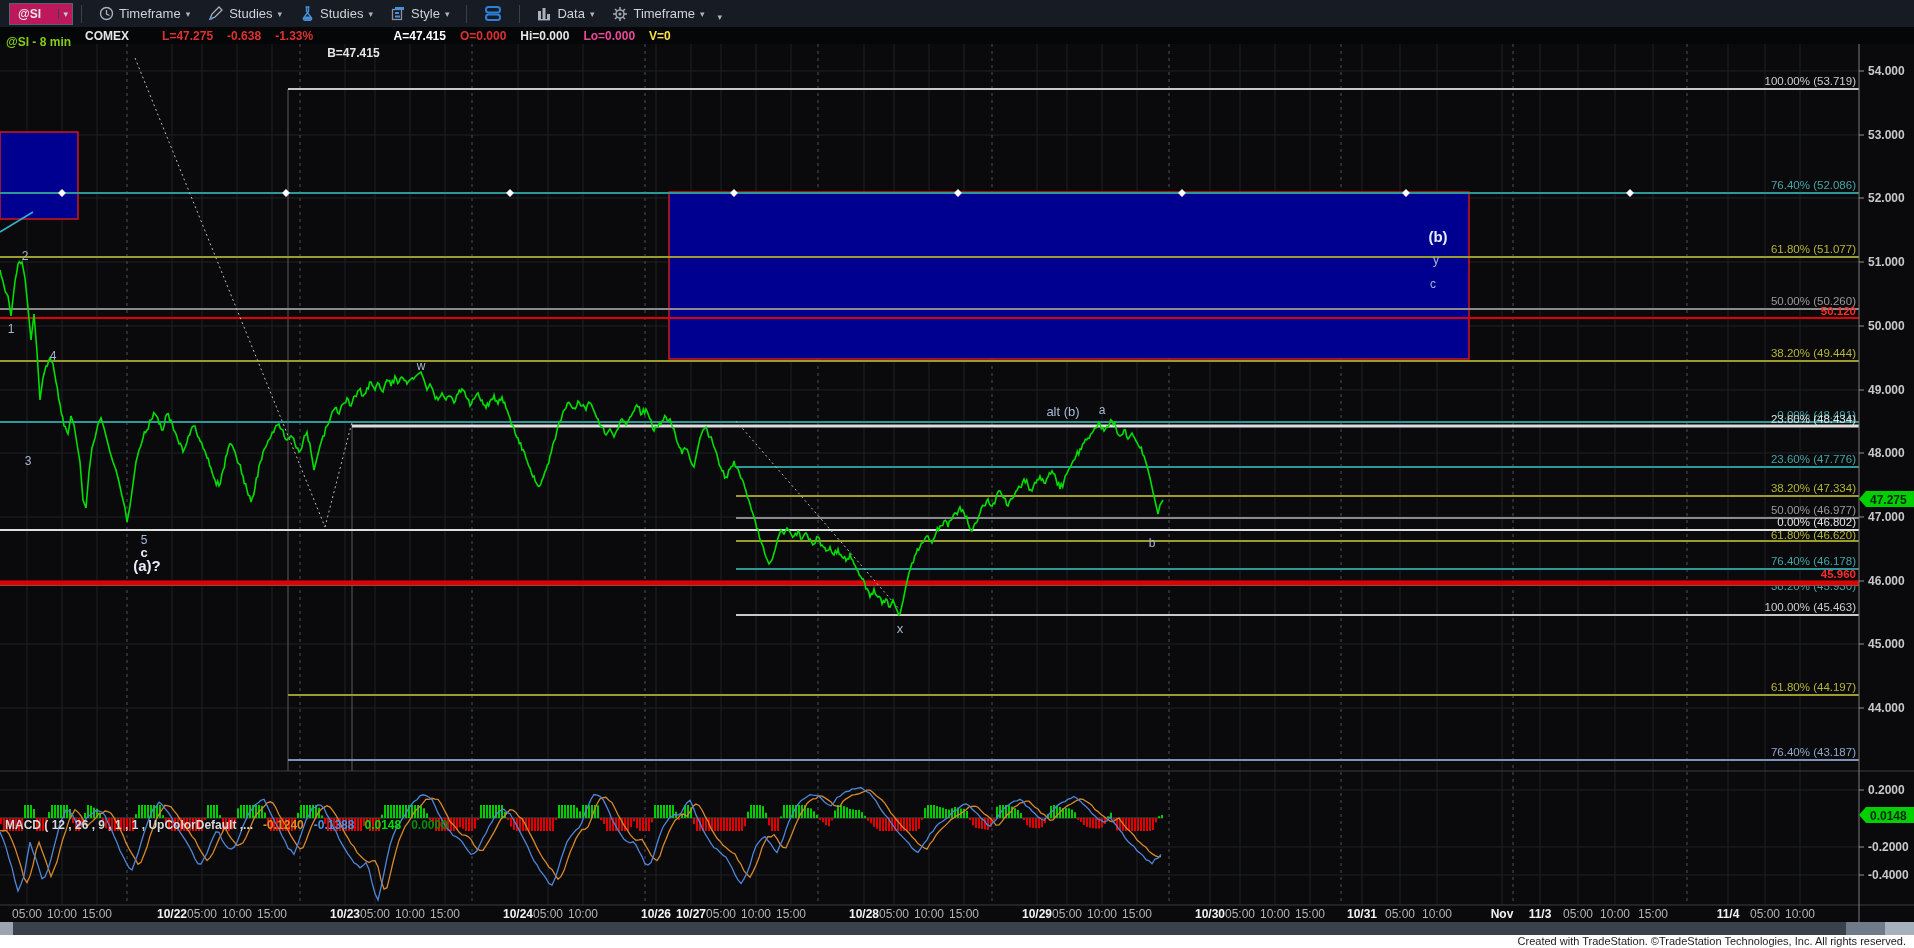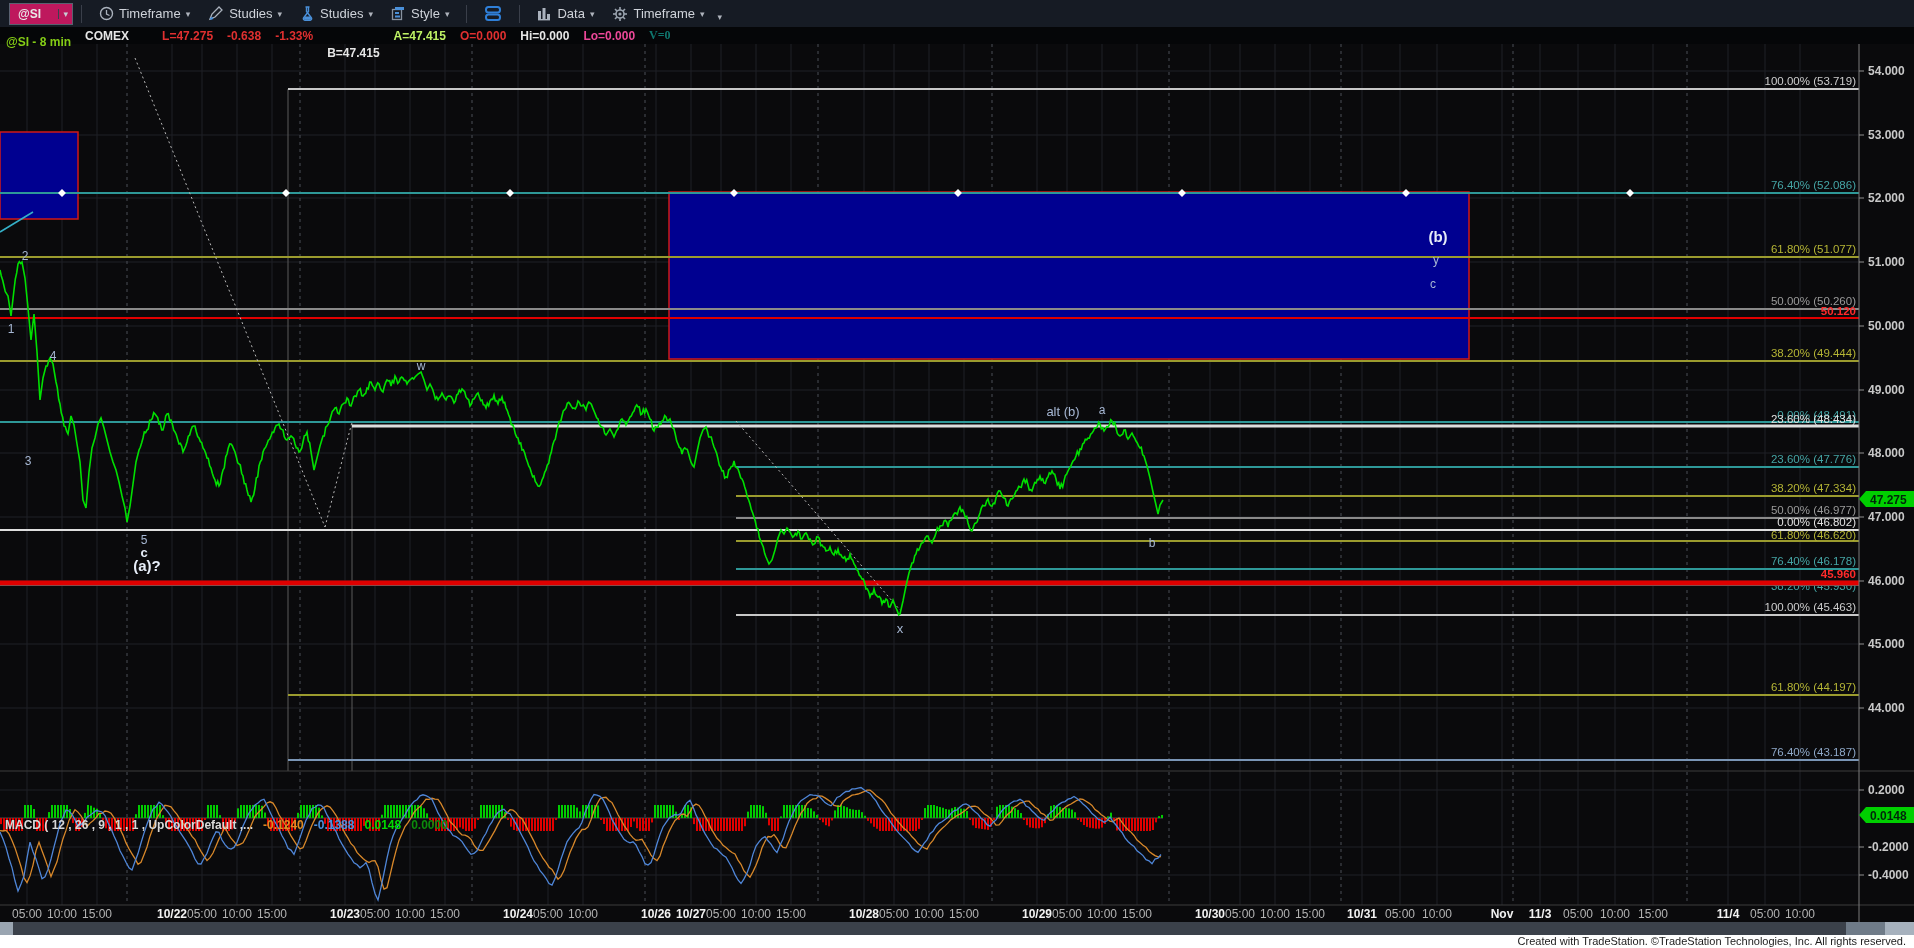--- a/index.html
+++ b/index.html
@@ -726,25 +726,25 @@
   </div>
 </div>
 
 <div id="statusline" class="bar">
     <span style="color: #84cc16; margin-top: 12px;">@SI - 8 min</span>
     <span style="color: rgb(230, 230, 230);">COMEX</span>
     <span style="color: rgb(224, 48, 48); margin-left: 19px;">L=47.275</span>
     <span style="color: rgb(224, 48, 48);">-0.638</span>
     <span style="color: rgb(224, 48, 48);">-1.33%</span>
     <span style="color: rgb(230, 230, 230); margin-top: 35px;">B=47.415</span>
-    <span style="color: #bef264;">A=47.415</span>
+    <span style="color: #ffffff;">A=47.415</span>
     <span style="color: rgb(224, 48, 48);">O=0.000</span>
     <span style="color: rgb(230, 230, 230);">Hi=0.000</span>
     <span style="color: #ec4899;">Lo=0.000</span>
-    <span style="color: #0f766e; font-family: Liberation Serif, serif;">V=0</span>
+    <span style="color: #fde047;">V=0</span>
   </div>
 
 <div id="macd-header"><span style="color: rgb(216, 216, 216);">MACD ( 12 , 26 , 9 , 1 , 1 , UpColorDefault ,...</span><span style="color: rgb(224, 138, 32);">-0.1240</span><span style="color: rgb(74, 144, 224);">-0.1388</span><span style="color: rgb(0, 221, 0);">0.0148</span><span style="color: rgb(12, 138, 12);">0.0000</span></div>
 
 <div id="chart-region"></div>
 <div id="price-axis-region"></div>
 <div id="time-axis-region"></div>
 
 <div id="scrollbar">
   <div id="scroll-left"></div>

